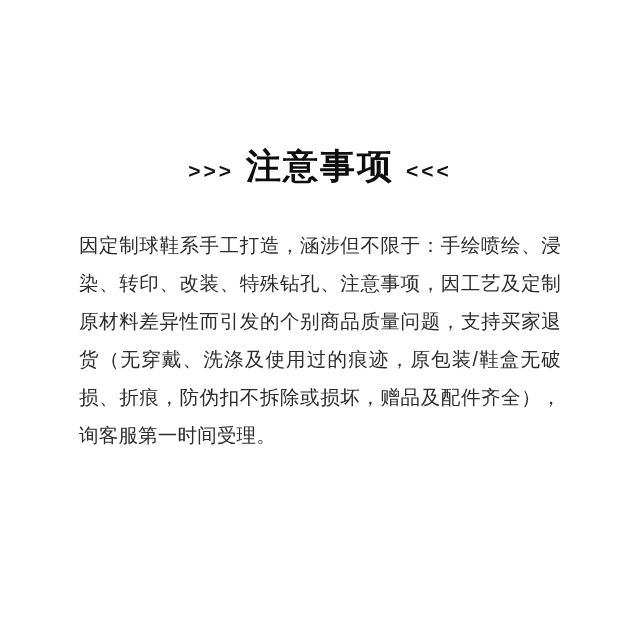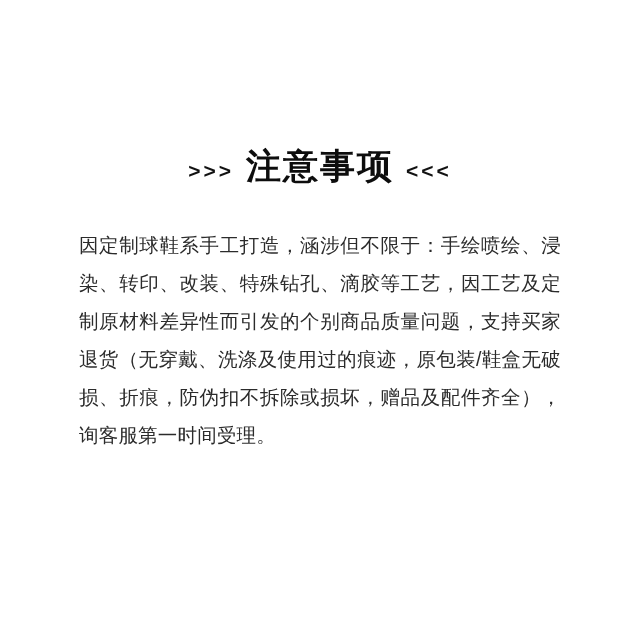--- a/index.html
+++ b/index.html
@@ -80,16 +80,16 @@
 <body>
 
 <div class="page">
 
   <div class="heading-row">
     <span class="chev">&gt;&gt;&gt;</span>
     <span class="heading-title">注意事项</span>
     <span class="chev">&lt;&lt;&lt;</span>
   </div>
 
-  <div class="body-text">因定制球鞋系手工打造，涵涉但不限于：手绘喷绘、浸染、转印、改装、特殊钻孔、滴胶等工艺，因工艺及定制原材料差异性而引发的个别商品质量问题，支持买家退货（无穿戴、洗涤及使用过的痕迹，原包装/鞋盒无破损、折痕，防伪扣不拆除或损坏，赠品及配件齐全），询客服第一时间受理。</div>
+  <div class="body-text">因定制球鞋系手工打造，涵涉但不限于：手绘喷绘、浸染、转印、改装、特殊钻孔、注意事项，因工艺及定制原材料差异性而引发的个别商品质量问题，支持买家退货（无穿戴、洗涤及使用过的痕迹，原包装/鞋盒无破损、折痕，防伪扣不拆除或损坏，赠品及配件齐全），询客服第一时间受理。</div>
 
 
 </div>
 
 </body></html>

